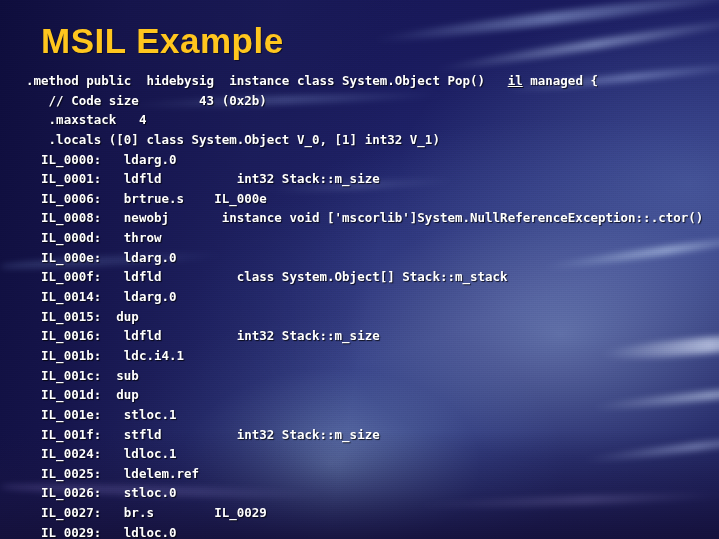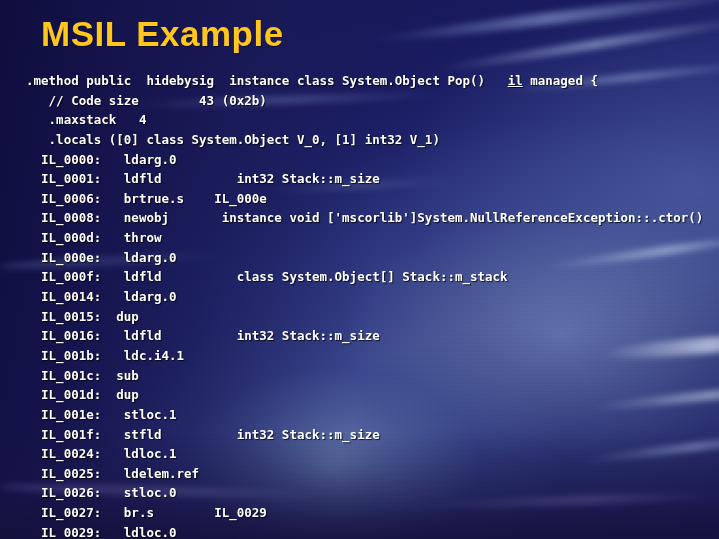--- a/index.html
+++ b/index.html
@@ -75,21 +75,21 @@
     background-image:
       repeating-linear-gradient(0deg, rgba(255,255,255,0.10) 0px, rgba(255,255,255,0.10) 1px, rgba(0,0,0,0.10) 1px, rgba(0,0,0,0.10) 2px),
       repeating-linear-gradient(90deg, rgba(255,255,255,0.08) 0px, rgba(255,255,255,0.08) 1px, rgba(0,0,0,0.08) 1px, rgba(0,0,0,0.08) 2px);
     mix-blend-mode: overlay;
   }
 
   
   .title {
     position: absolute;
     left: 41px;
-    top: 13px;
+    top: 20px;
     font-size: 35px;
     font-weight: bold;
     color: #ffc61e;
     letter-spacing: 0.5px;
     line-height: 42px;
     white-space: nowrap;
     text-shadow: 1px 1px 0 rgba(0,0,0,0.45);
   }
 
   

